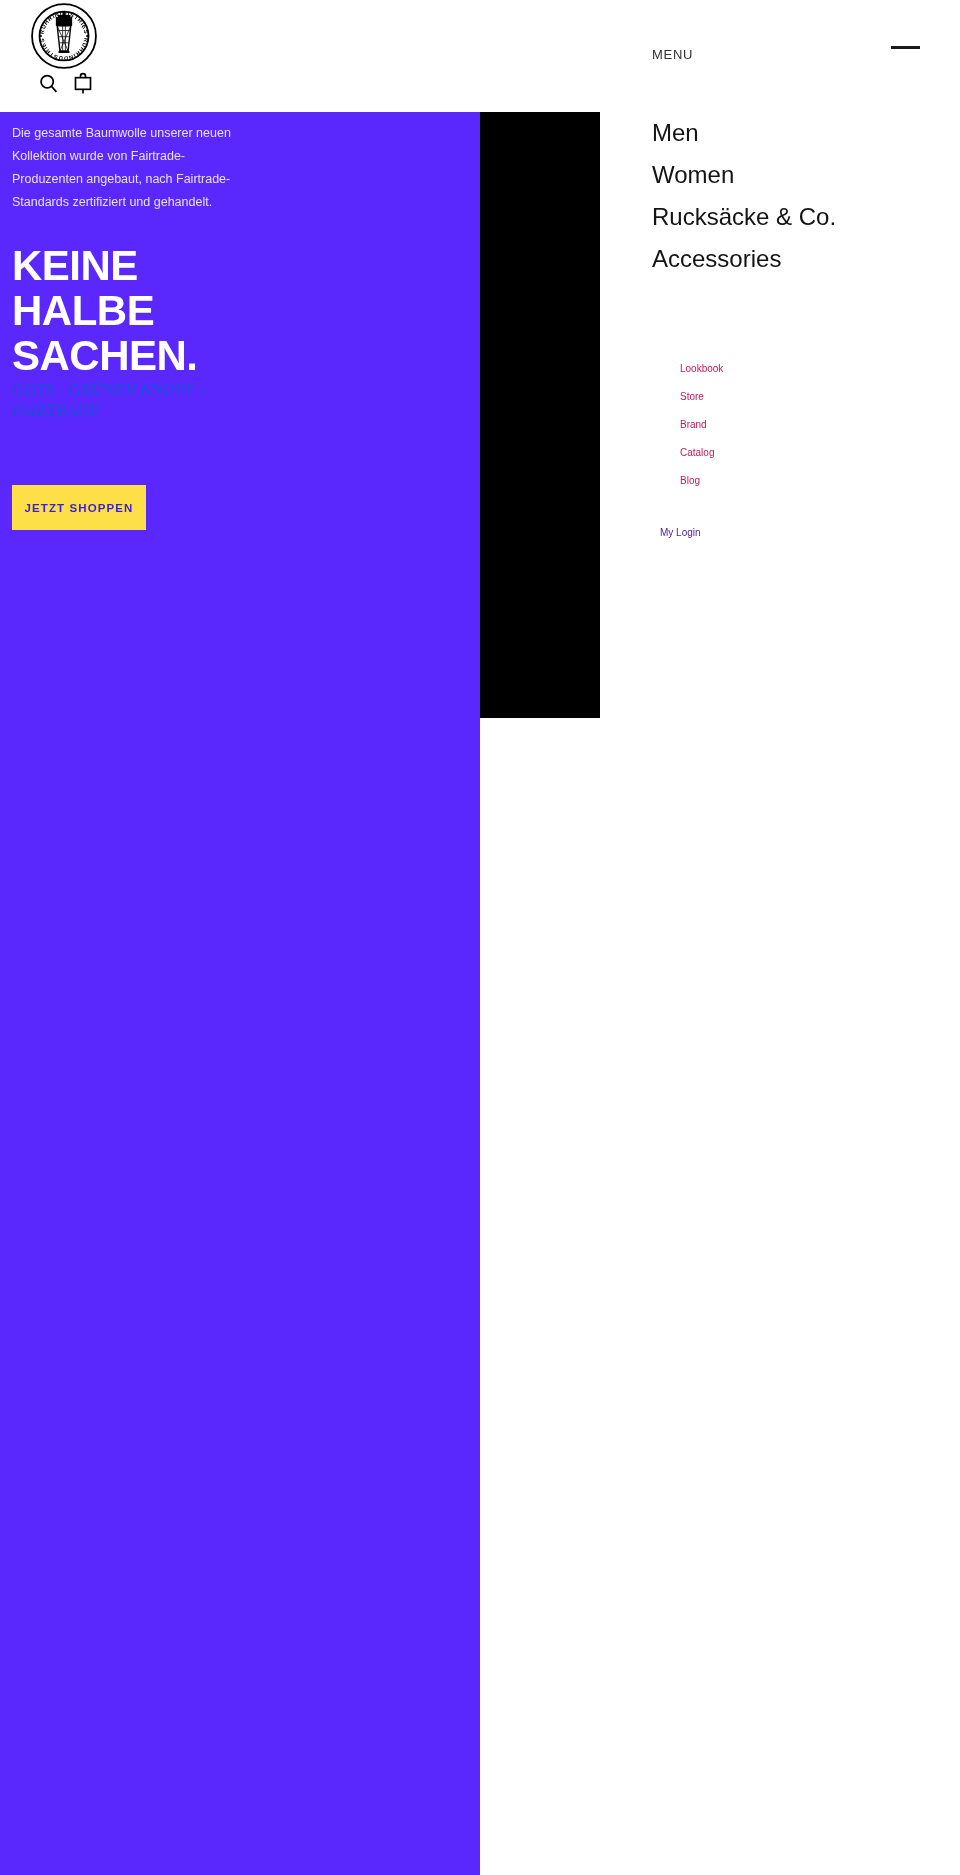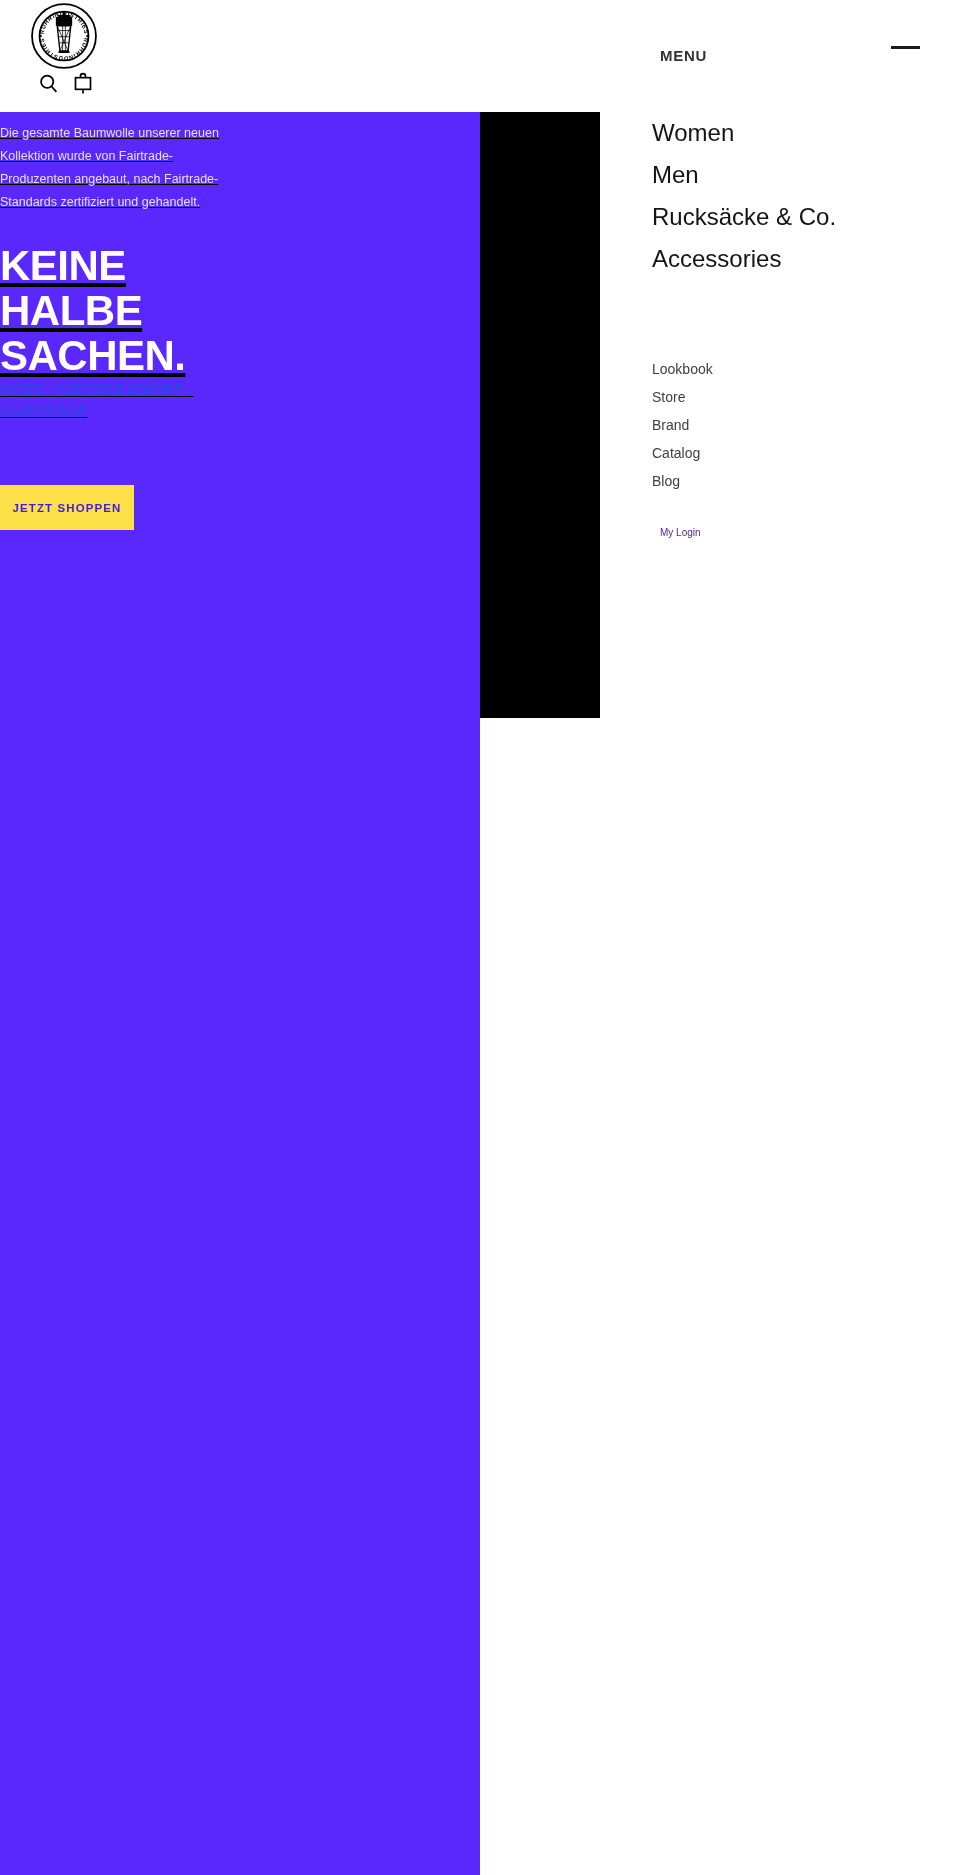--- a/index.html
+++ b/index.html
@@ -44,25 +44,24 @@
     display: flex;
     align-items: center;
     gap: 14px;
   }
   .util-icons svg { display: block; }
 
   .menu-label {
     position: absolute;
     left: 652px;
     top: 47px;
-    font-size: 15px;
+    font-size: 13px;
     letter-spacing: 0.7px;
     color: #333333;
-    font-weight: 700;
-    margin-left: 8px;
+    font-weight: 400;
   }
   .menu-toggle {
     position: absolute;
     left: 891px;
     top: 38px;
     width: 30px;
     height: 20px;
     cursor: pointer;
   }
   .menu-toggle .bar {
@@ -87,24 +86,23 @@
     position: absolute;
     left: 480px;
     top: 112px;
     width: 120px;
     height: 606px;
     background: #000000;
   }
 
   .hero-content {
     position: absolute;
-    left: 0;
+    left: 12px;
     top: 112px;
     width: 380px;
-    text-decoration: underline;
   }
   .hero-intro {
     margin-top: 10px;
     padding: 0 12px 0 0;
     width: 250px;
     font-size: 12.5px;
     line-height: 1.85;
     color: #e7e2ff;
   }
   .hero-headline {
@@ -162,25 +160,26 @@
     cursor: pointer;
     white-space: nowrap;
   }
   .nav-secondary {
     position: absolute;
     left: 52px;
     top: 243px;
   }
   .nav-secondary .nav-item {
     display: block;
-    font-size: 14px;
+    font-size: 10px;
     line-height: 28px;
-    color: #404040;
+    color: #be185d;
     text-decoration: none;
     cursor: pointer;
+    margin-left: 28px;
   }
   .nav-account {
     position: absolute;
     left: 52px;
     top: 410px;
   }
   .nav-account .nav-item {
     display: block;
     font-size: 10px;
     line-height: 22px;
@@ -257,22 +256,22 @@
     </h1>
 
     <p class="hero-tagline">GOTS - GRÜNER KNOPF - FAIRTRADE</p>
 
     <button class="shop-button">JETZT SHOPPEN</button>
   </div>
 
   <nav class="nav-panel">
 
     <div class="nav-primary">
+      <a class="nav-item">Men</a>
       <a class="nav-item">Women</a>
-      <a class="nav-item">Men</a>
       <a class="nav-item">Rucksäcke &amp; Co.</a>
       <a class="nav-item">Accessories</a>
     </div>
 
     <div class="nav-secondary">
       <a class="nav-item">Lookbook</a>
       <a class="nav-item">Store</a>
       <a class="nav-item">Brand</a>
       <a class="nav-item">Catalog</a>
       <a class="nav-item">Blog</a>

